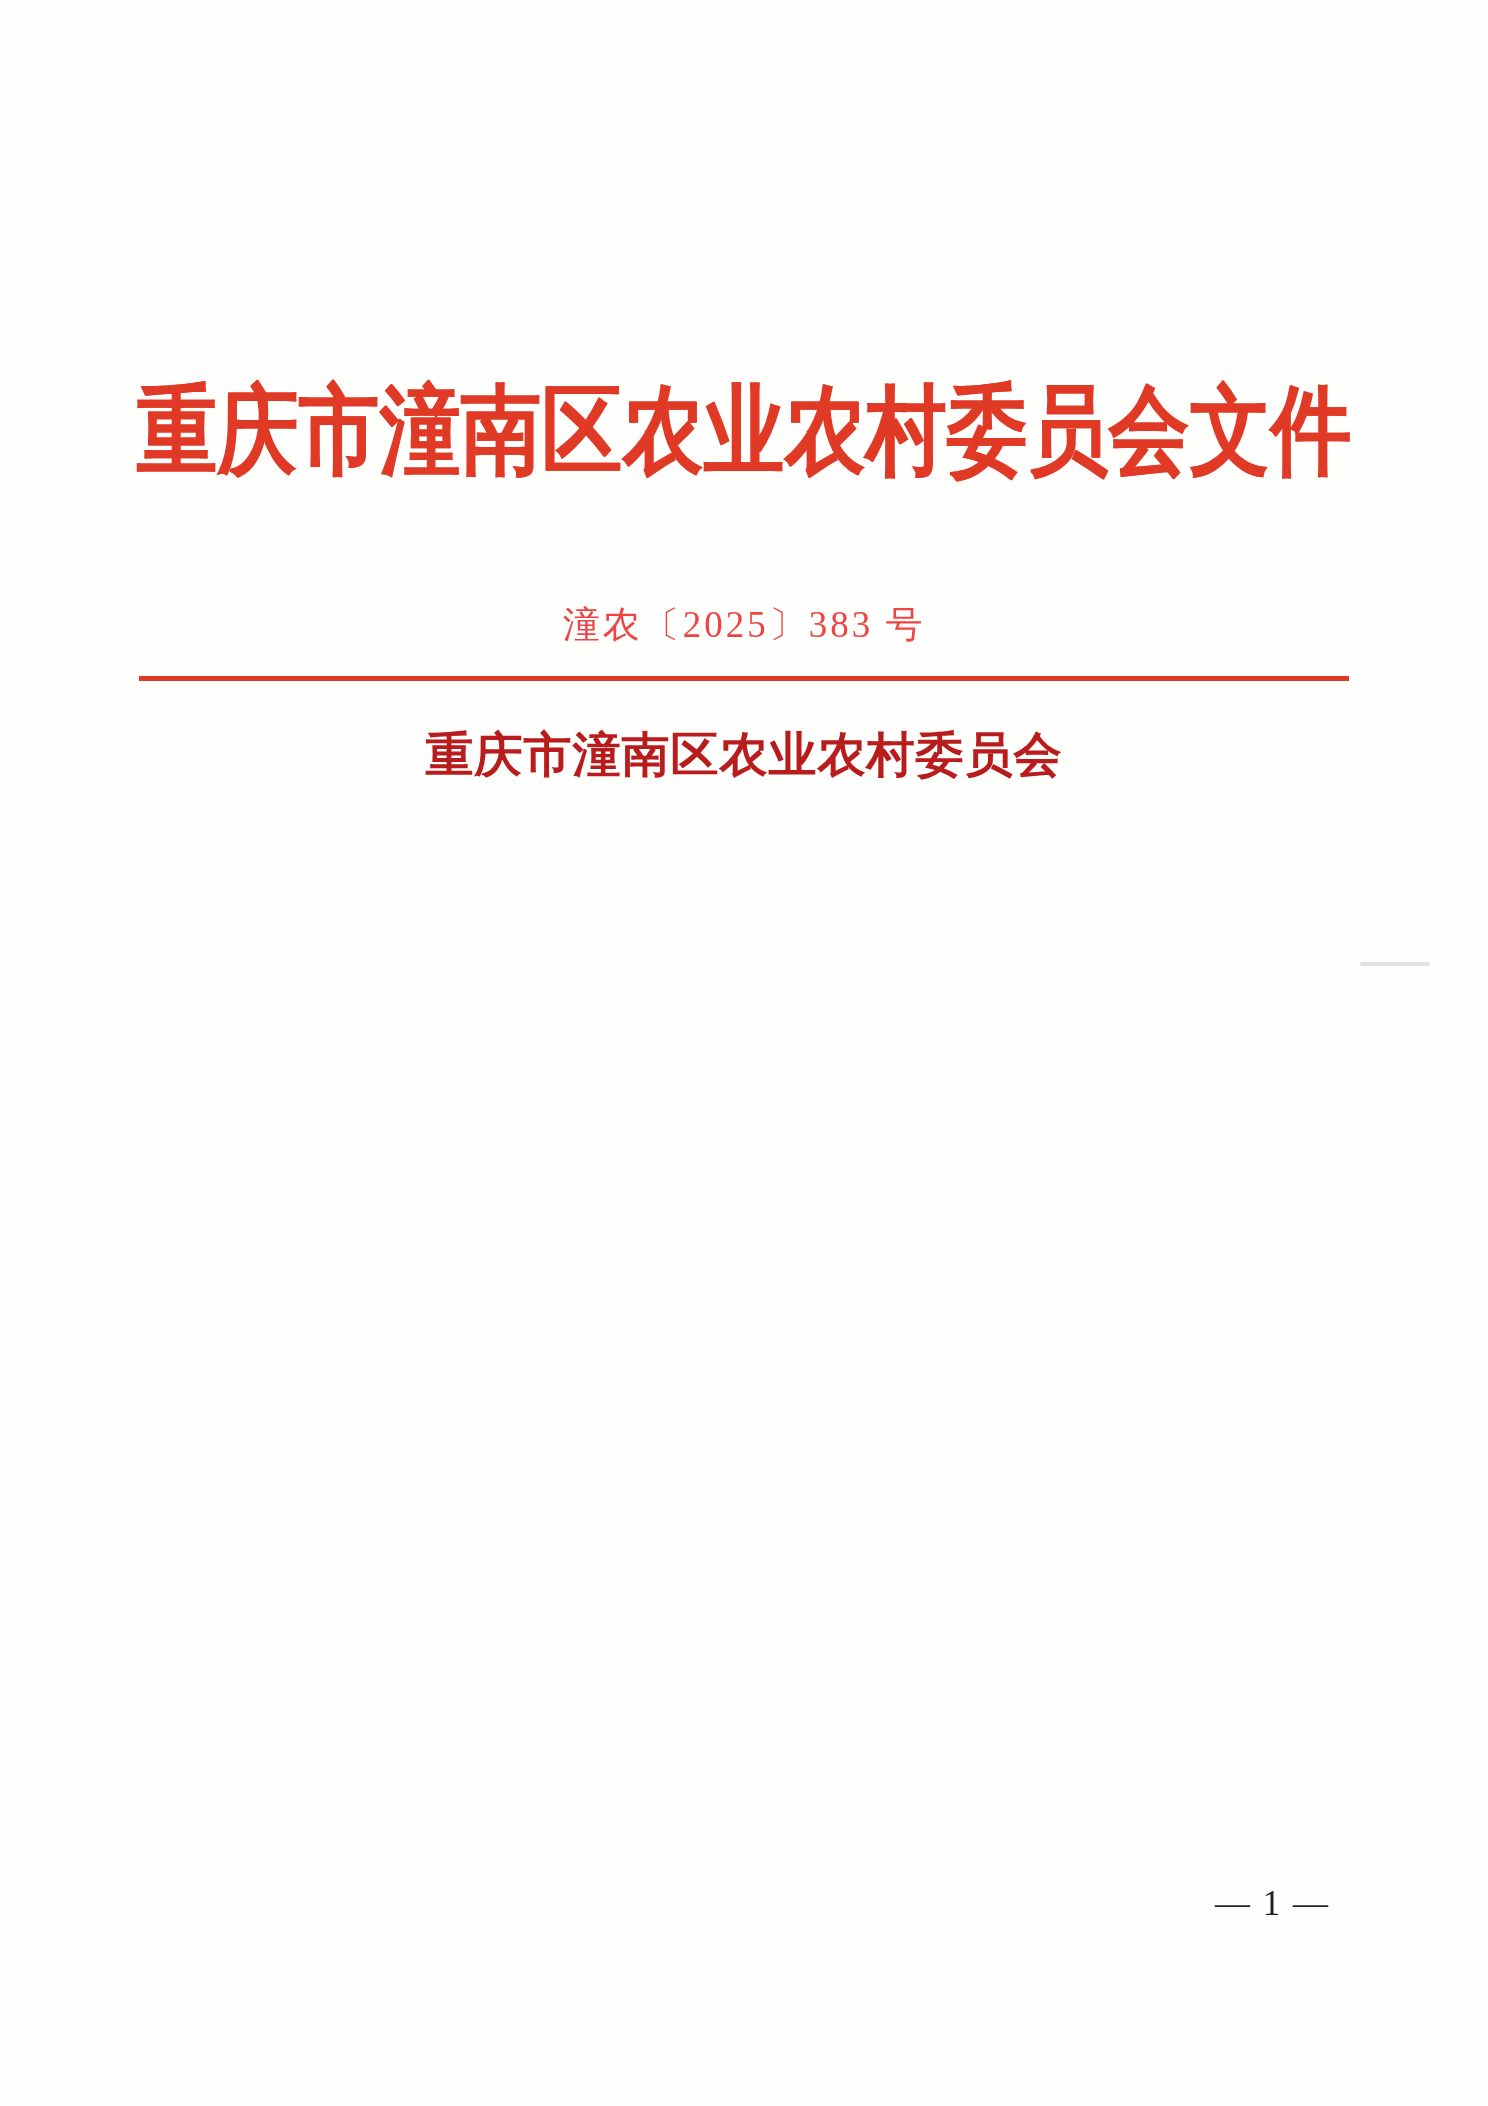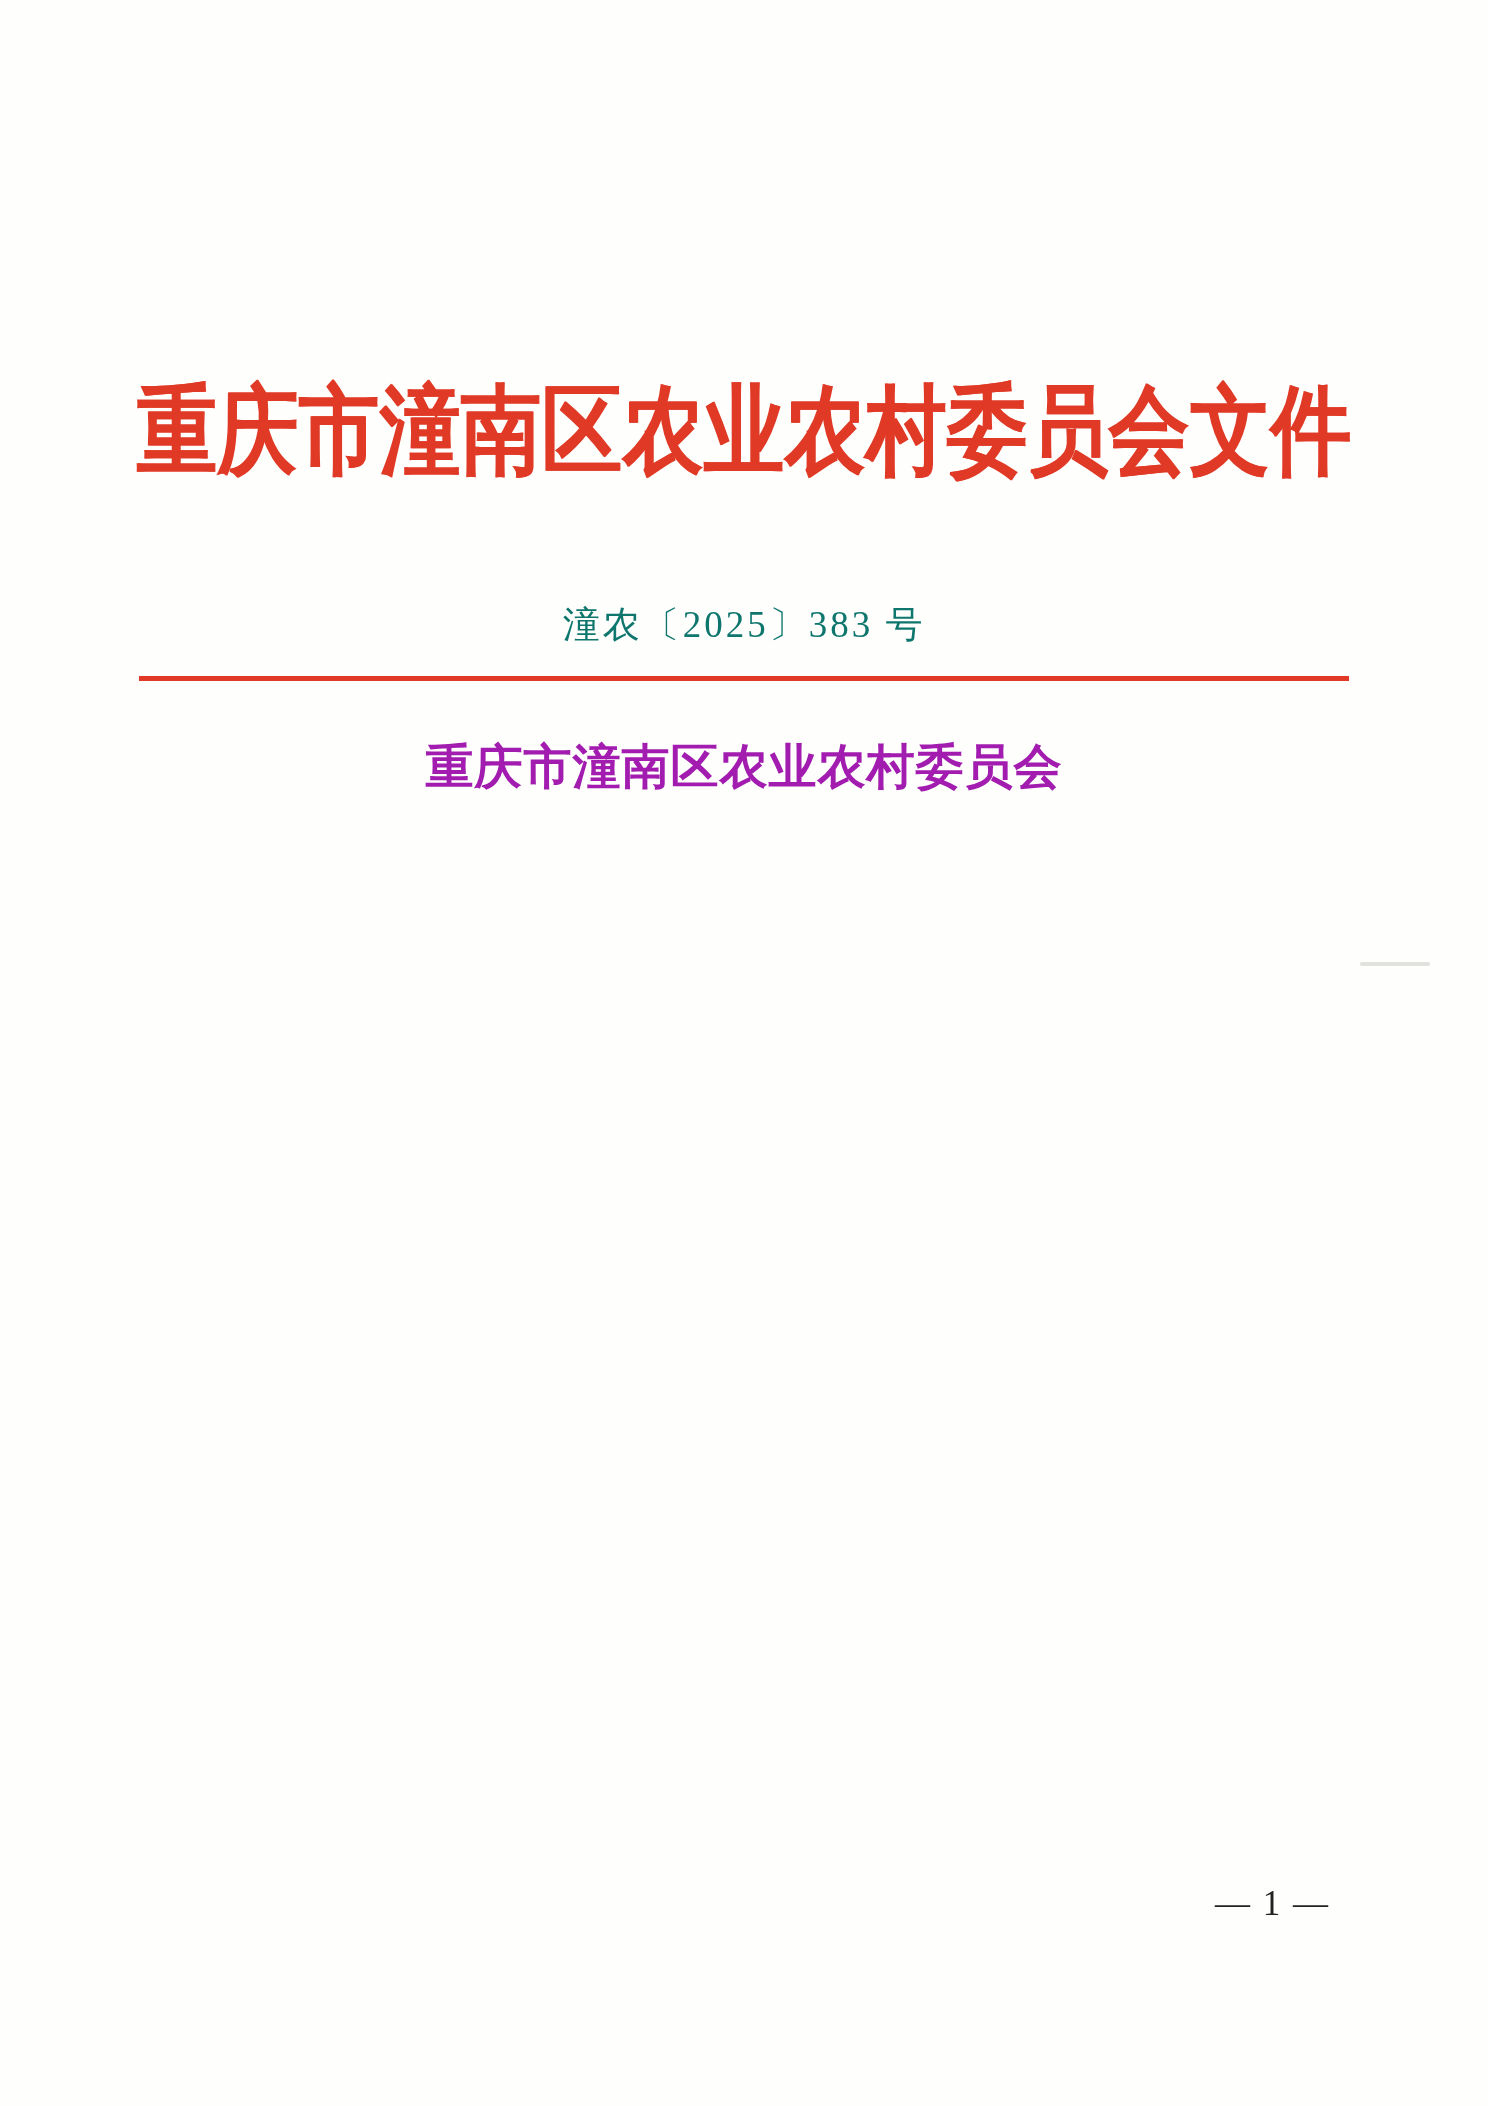--- a/index.html
+++ b/index.html
@@ -36,40 +36,40 @@
     transform: scaleY(1.22);
     transform-origin: top center;
     text-shadow: 1px 0 0 var(--accent);
   }
 
   
   .doc-number {
     margin-top: 138px;
     text-align: center;
     font-size: 37px;
-    color: #0f766e;
+    color: #ef4444;
     letter-spacing: 3px;
   }
 
   
   .red-divider {
     width: 1210px;
     height: 5px;
     margin: 26px auto 0 auto;
     background: var(--accent);
   }
 
   
   .doc-title {
-    margin-top: 56px;
+    margin-top: 44px;
     text-align: center;
     font-weight: 700;
     font-size: 48px;
     line-height: 1.26;
-    color: #a21caf;
+    color: #b91c1c;
     letter-spacing: 1px;
   }
 
   
   .body-block {
     margin: 52px 160px 0 160px;
     font-size: 41px;
     line-height: 1.44;
     color: #1c1c1c;
     text-align: justify;

